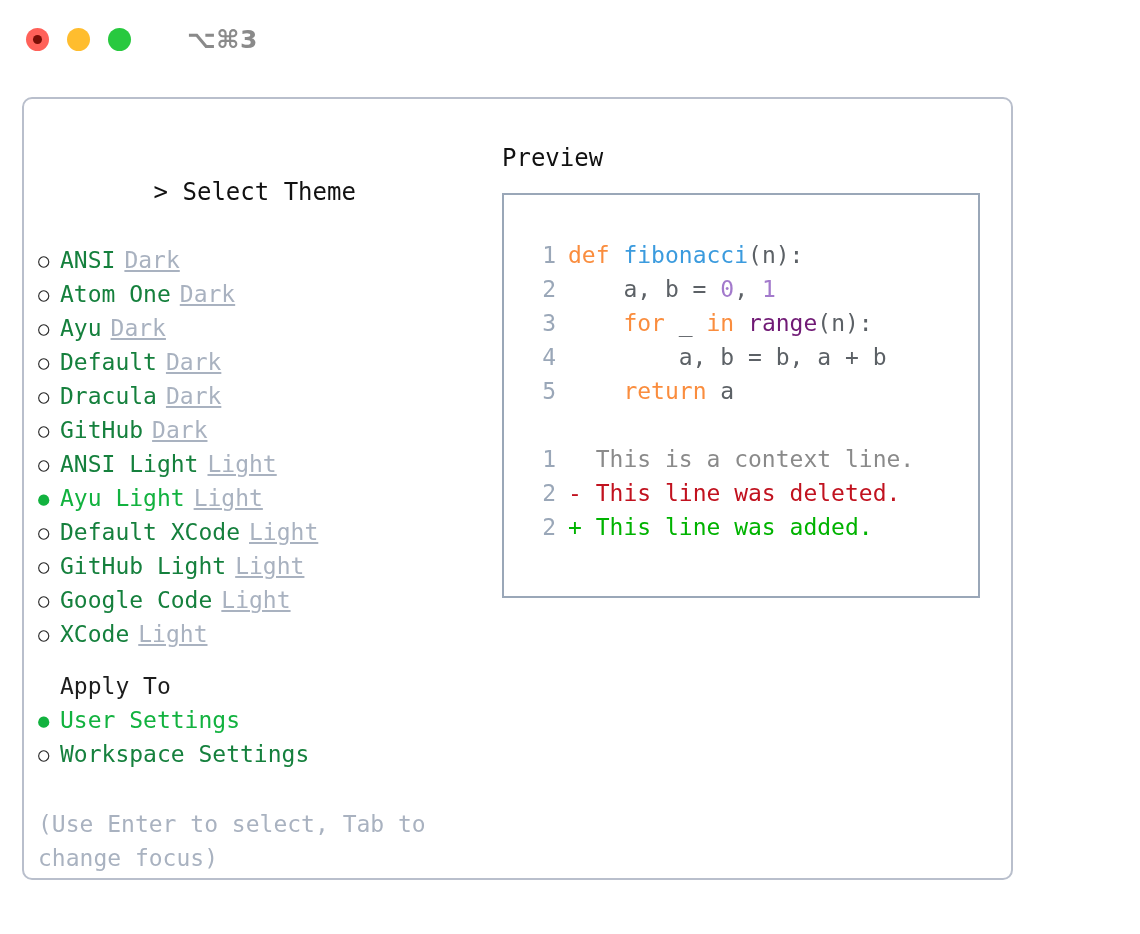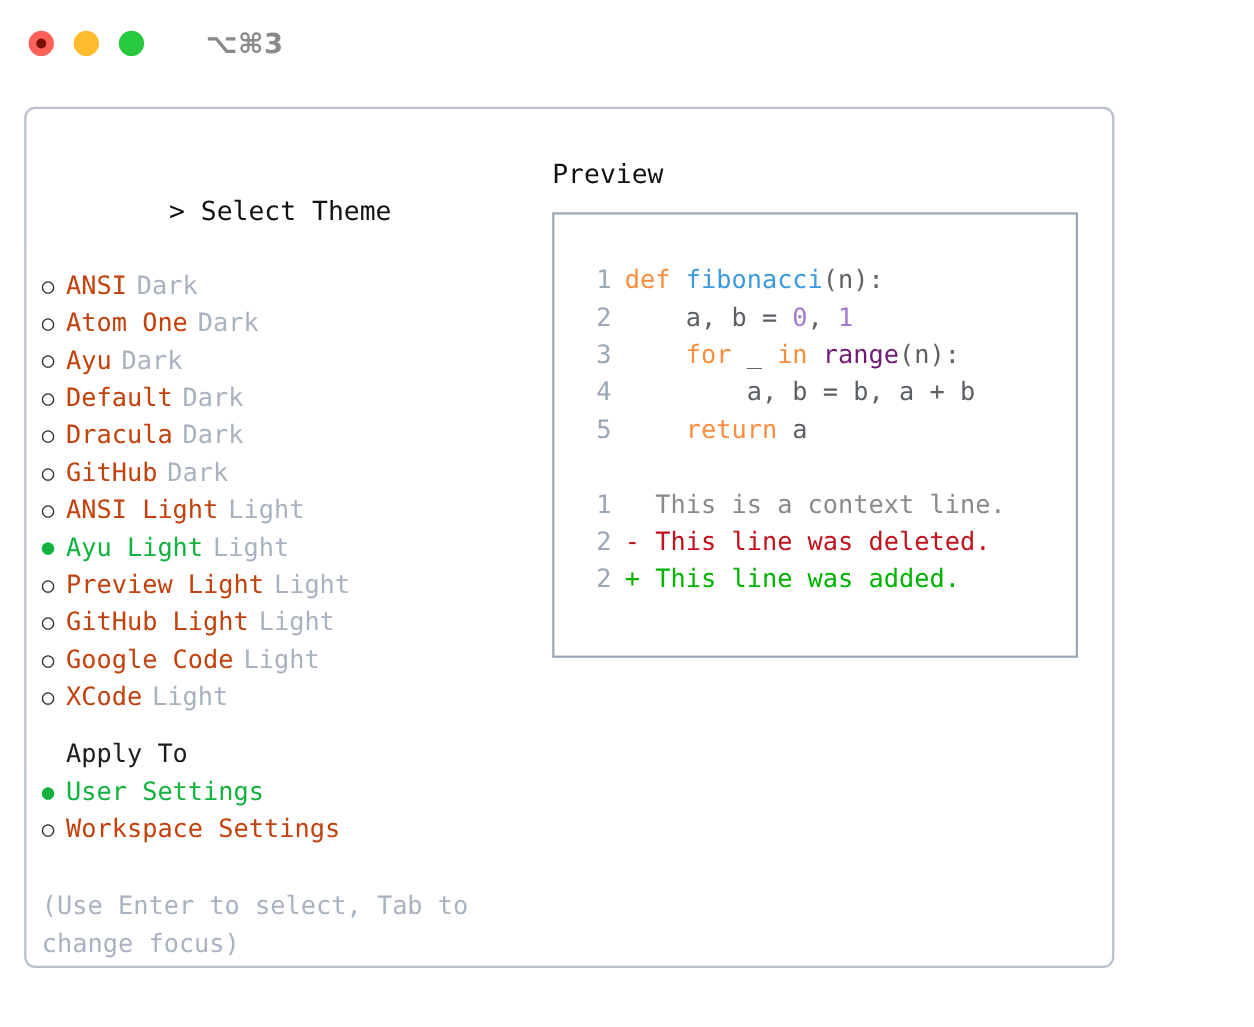--- a/index.html
+++ b/index.html
@@ -128,25 +128,26 @@
     width: 22px;
     flex: 0 0 22px;
     display: inline-block;
     text-align: left;
     font-size: 19px;
     position: relative;
     top: -1px;
   }
   .bullet-off { color: #2b2b2b; }
   .bullet-on  { color: #12b23f; }
-  .opt-label   { color: #c2410c; }
+  .opt-label   { color: #15803d; }
   .opt-label.selected { color: #12b23f; }
   .opt-tag {
     color: #a9b2c0;
     margin-left: 9px;
+    text-decoration: underline;
   }
 
   #apply-block { margin-top: 18px; }
   .apply-heading {
     padding-left: 22px;
     font-size: 23px;
     color: #1d1d1d;
     line-height: 34px;
     white-space: pre;
   }
@@ -225,21 +226,21 @@
 
       <ul class="theme-list" id="theme-list">
           <li class="opt-row"><span class="bullet bullet-off">○</span><span class="opt-label">ANSI</span><span class="opt-tag">Dark</span></li>
           <li class="opt-row"><span class="bullet bullet-off">○</span><span class="opt-label">Atom One</span><span class="opt-tag">Dark</span></li>
           <li class="opt-row"><span class="bullet bullet-off">○</span><span class="opt-label">Ayu</span><span class="opt-tag">Dark</span></li>
           <li class="opt-row"><span class="bullet bullet-off">○</span><span class="opt-label">Default</span><span class="opt-tag">Dark</span></li>
           <li class="opt-row"><span class="bullet bullet-off">○</span><span class="opt-label">Dracula</span><span class="opt-tag">Dark</span></li>
           <li class="opt-row"><span class="bullet bullet-off">○</span><span class="opt-label">GitHub</span><span class="opt-tag">Dark</span></li>
           <li class="opt-row"><span class="bullet bullet-off">○</span><span class="opt-label">ANSI Light</span><span class="opt-tag">Light</span></li>
           <li class="opt-row"><span class="bullet bullet-on">●</span><span class="opt-label selected">Ayu Light</span><span class="opt-tag">Light</span></li>
-          <li class="opt-row"><span class="bullet bullet-off">○</span><span class="opt-label">Preview Light</span><span class="opt-tag">Light</span></li>
+          <li class="opt-row"><span class="bullet bullet-off">○</span><span class="opt-label">Default XCode</span><span class="opt-tag">Light</span></li>
           <li class="opt-row"><span class="bullet bullet-off">○</span><span class="opt-label">GitHub Light</span><span class="opt-tag">Light</span></li>
           <li class="opt-row"><span class="bullet bullet-off">○</span><span class="opt-label">Google Code</span><span class="opt-tag">Light</span></li>
           <li class="opt-row"><span class="bullet bullet-off">○</span><span class="opt-label">XCode</span><span class="opt-tag">Light</span></li>
         </ul>
 
       <div id="apply-block">
         <div class="apply-heading">Apply To</div>
         <ul class="apply-list" id="apply-list">
             <li class="opt-row"><span class="bullet bullet-on">●</span><span class="opt-label selected">User Settings</span></li>
             <li class="opt-row"><span class="bullet bullet-off">○</span><span class="opt-label">Workspace Settings</span></li>

